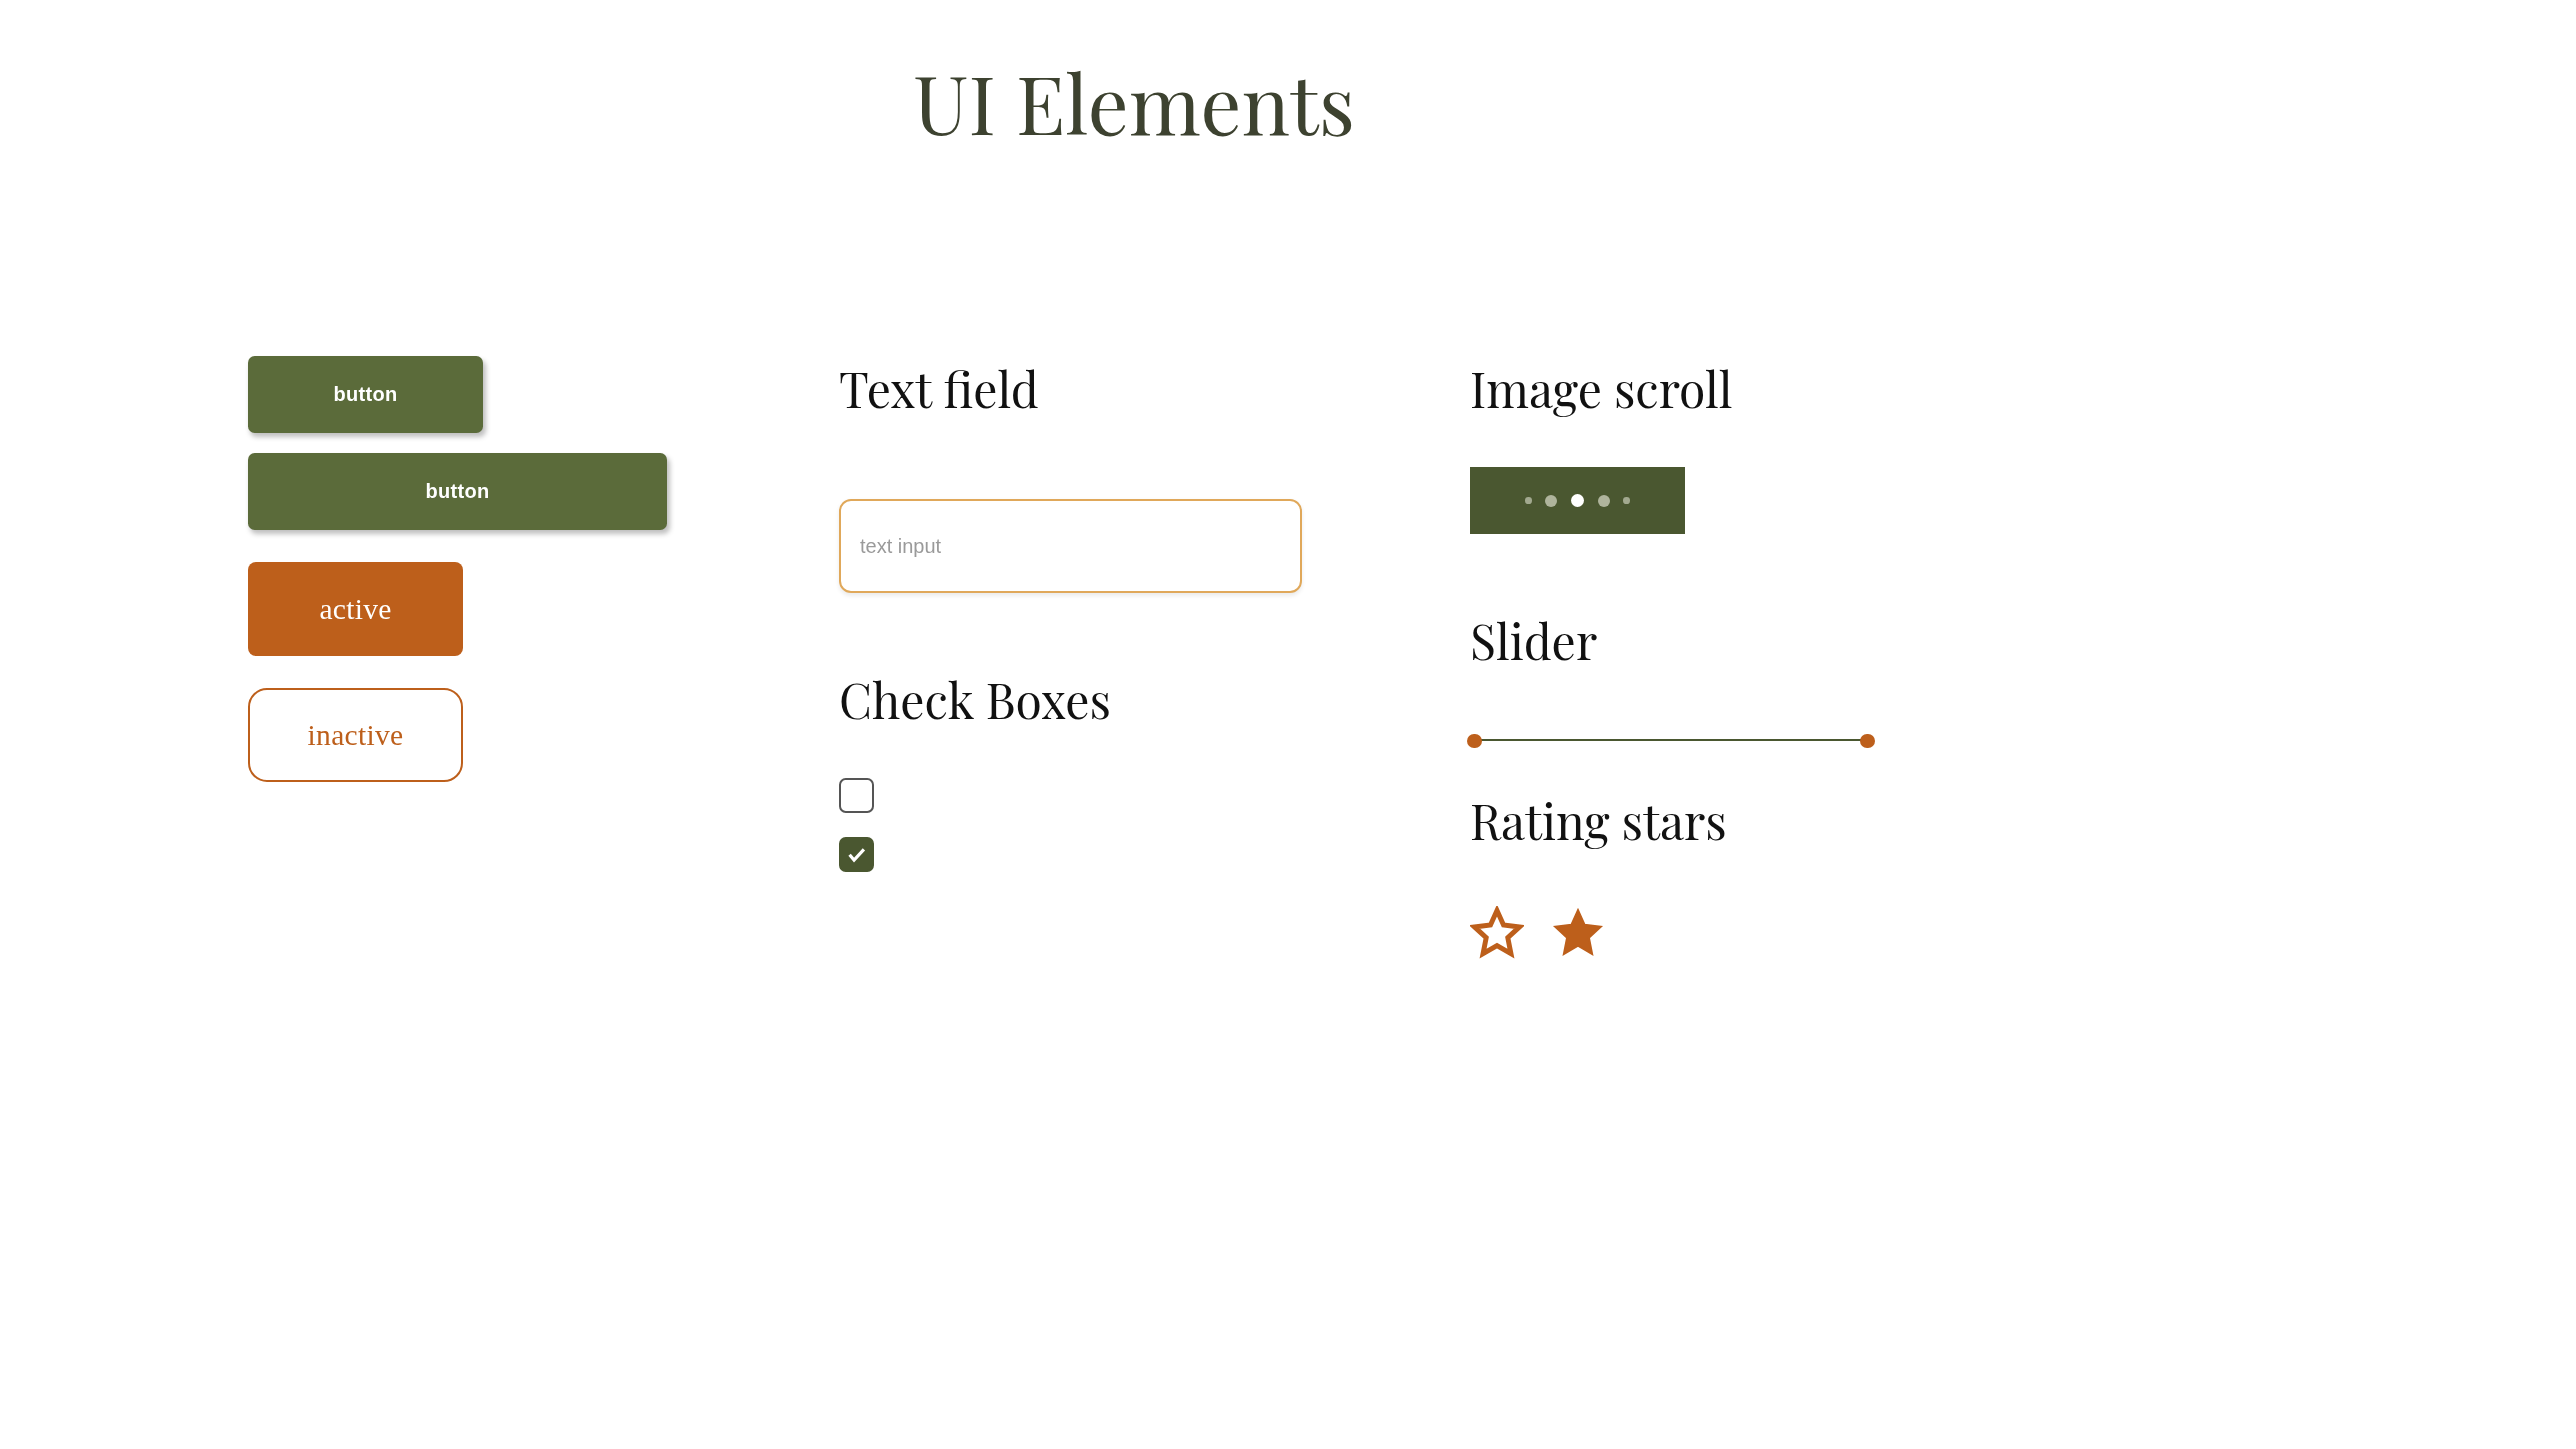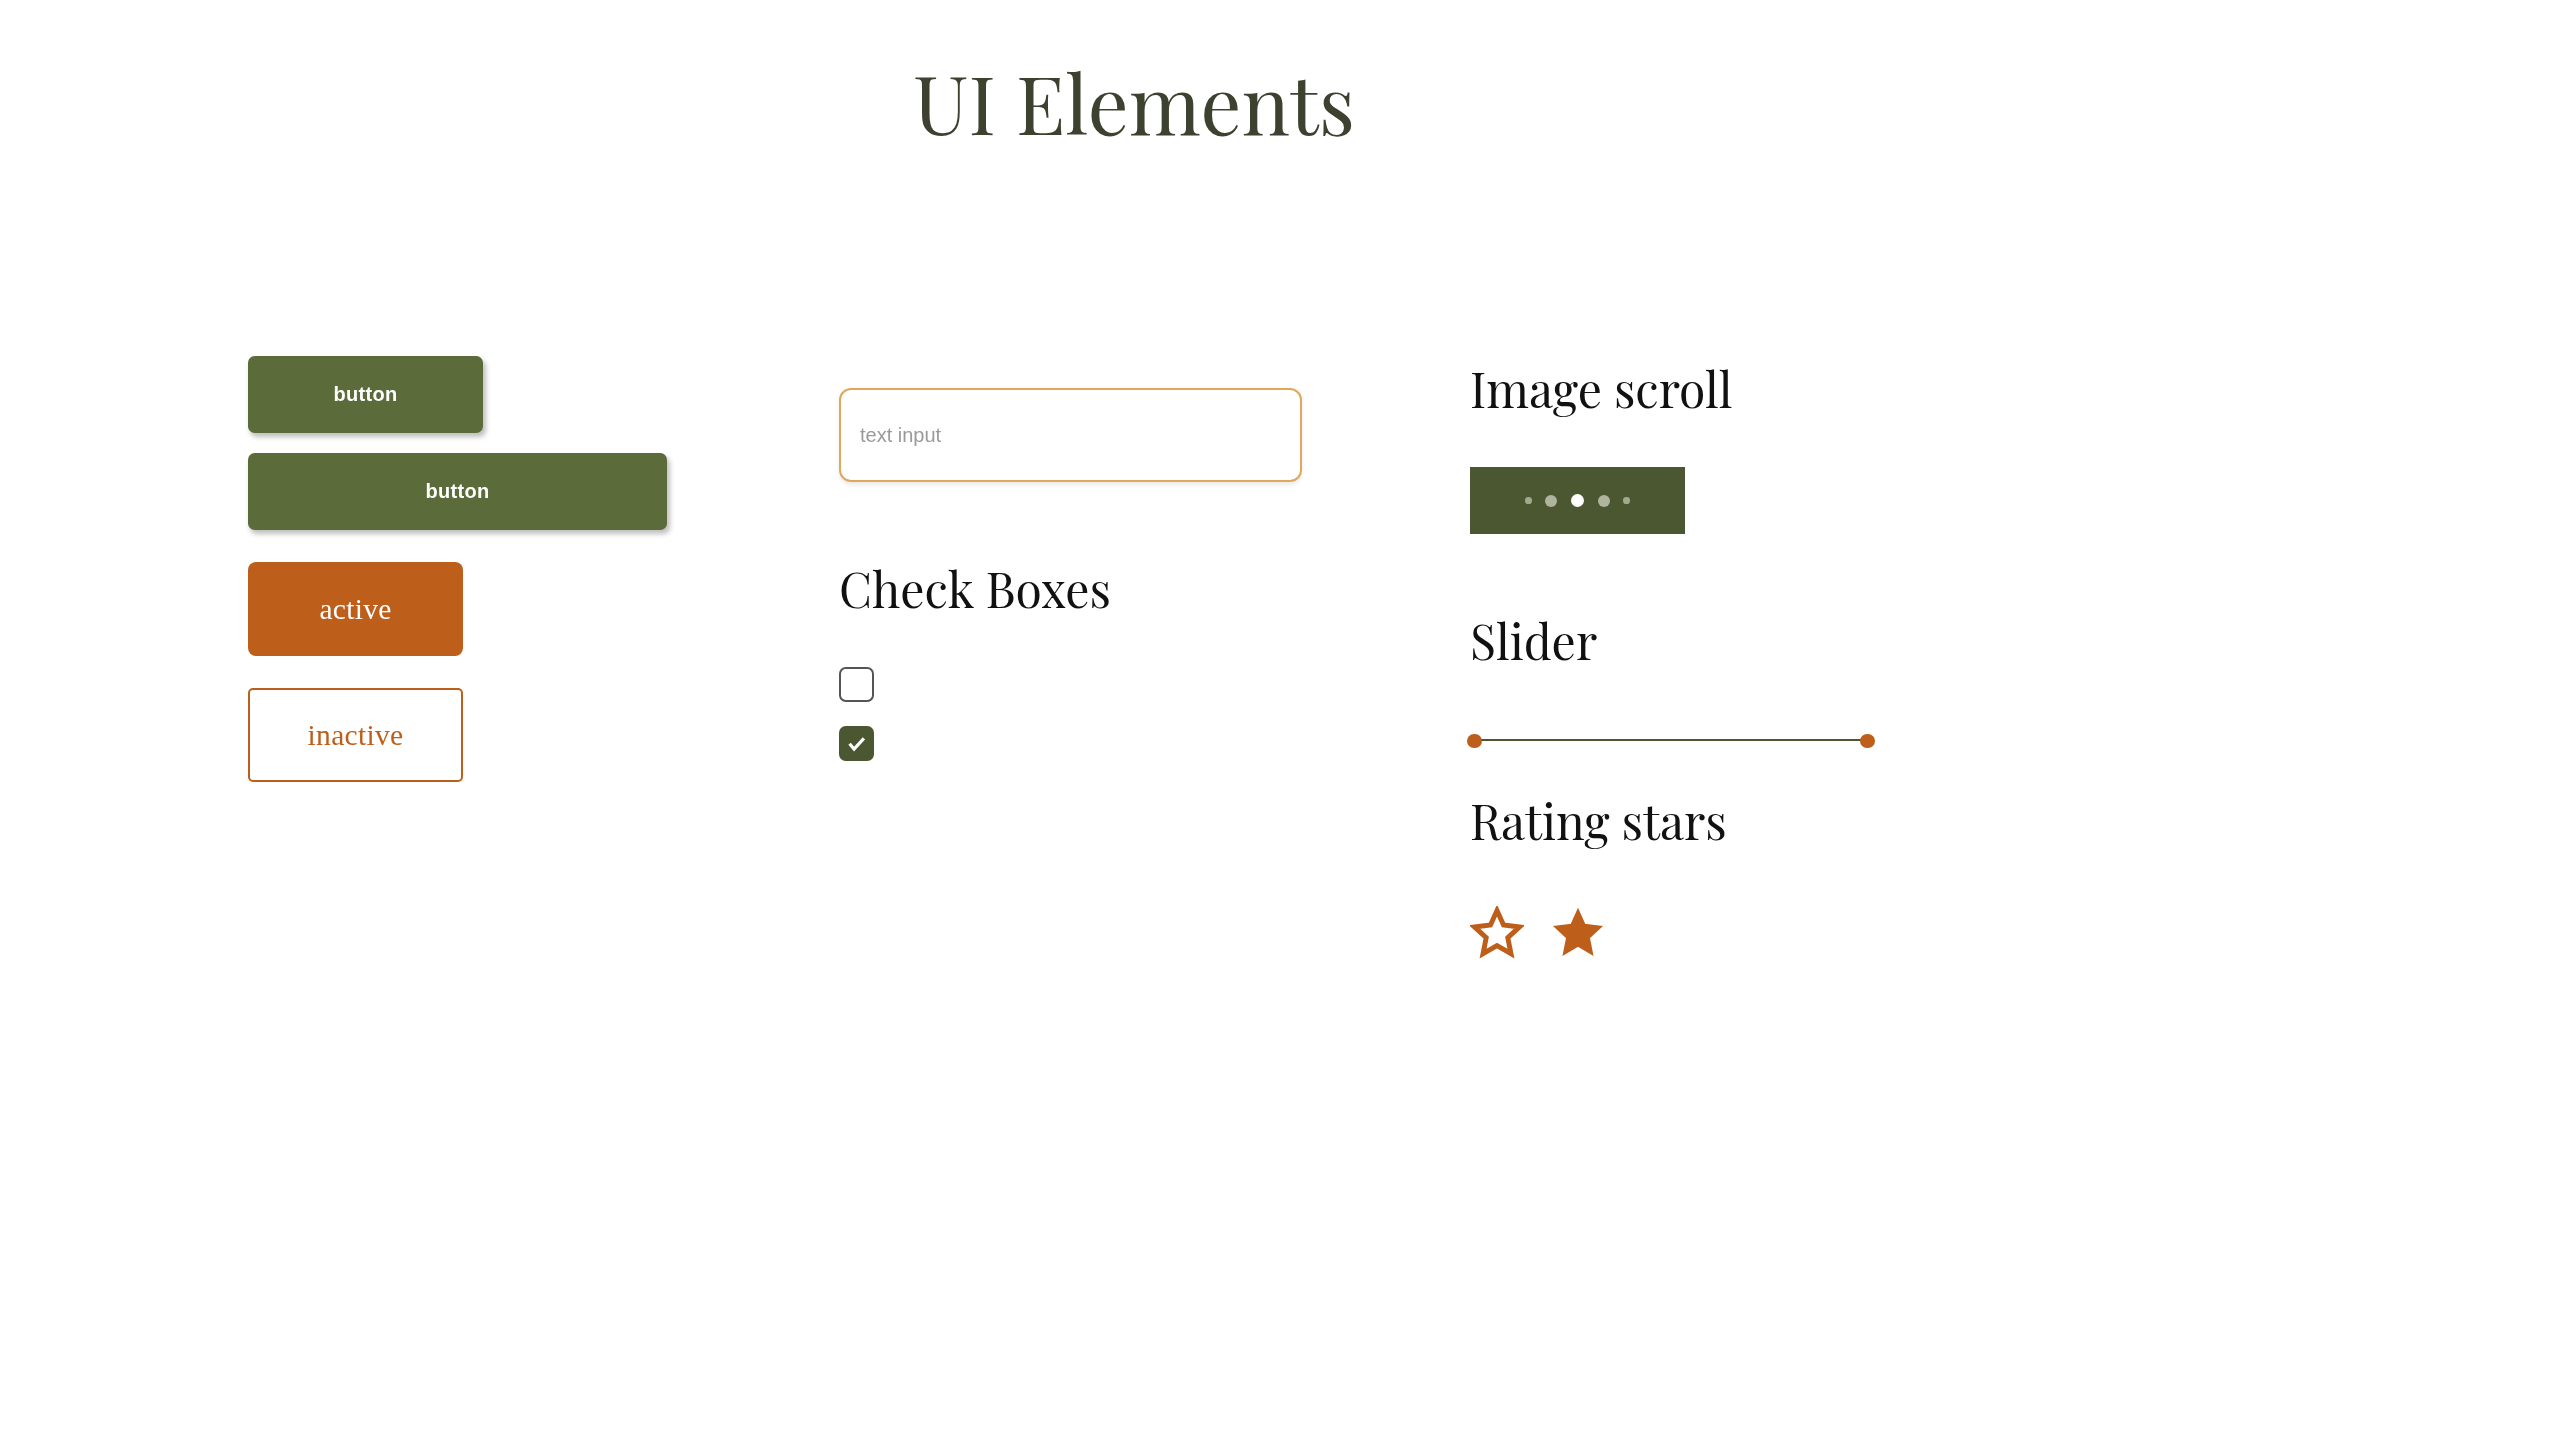--- a/index.html
+++ b/index.html
@@ -99,21 +99,21 @@
   }
   .btn-inactive {
     background: #fff;
     color: var(--orange);
     font-family: Georgia, serif;
     font-weight: 400;
     font-size: 29.5px;
     width: 215px;
     height: 94px;
     border: 2px solid var(--orange);
-    border-radius: 5px;
+    border-radius: 19px;
   }
 
   
   .text-input {
     width: 463px;
     height: 94px;
     border: 2.7px solid #e0a85a;
     border-radius: 12px;
     background: #fff;
     font-family: Verdana, Geneva, sans-serif;
@@ -209,20 +209,21 @@
 
     <div class="col col-1">
 
       <button class="btn btn-primary-sm">button</button>
       <button class="btn btn-primary-lg">button</button>
       <button class="btn btn-active">active</button>
       <button class="btn btn-inactive">inactive</button>
     </div>
 
     <div class="col col-2">
+      <h2 class="section">Text field</h2>
 
       <input type="text" class="text-input" placeholder="text input" style="">
 
       <h2 class="section sub">Check Boxes</h2>
 
       <div class="checkbox-row">
         <span class="checkbox unchecked"></span>
         <span class="checkbox checked">
           <svg viewBox="0 0 24 24">
             <polyline points="4 12 9 18 20 6"></polyline>

